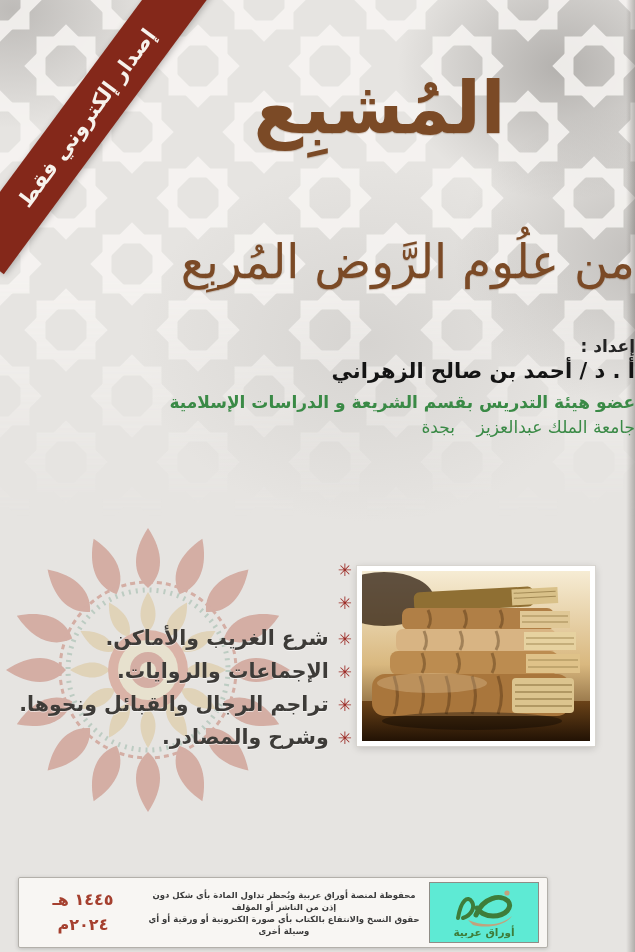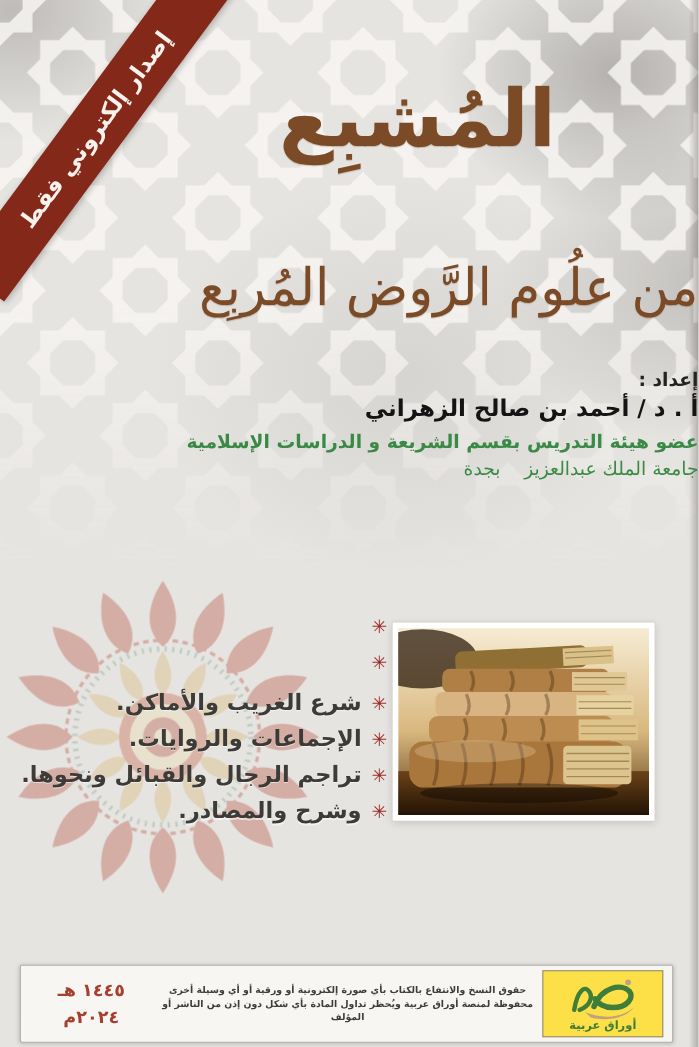--- a/index.html
+++ b/index.html
@@ -77,34 +77,34 @@
   .features .bullet { color:#9c2b26; font-size:17px; text-shadow:none; flex:0 0 auto; }
   
   .photo {
     position:absolute; left:357px; top:566px; width:238px; height:180px;
     background:#fff; padding:5px;
     box-shadow:0 0 0 1px #d8d5d0, 0 2px 8px rgba(0,0,0,.18);
   }
   .photo svg { display:block; }
   
   .footer-card {
-    position:absolute; left:18px; top:877px; width:594px; height:71px;
+    position:absolute; left:18px; top:877px; width:530px; height:71px;
     background:#f8f6f3; border:1px solid #b3b0aa; border-radius:2px;
     box-shadow:0 1px 4px rgba(0,0,0,.18);
     display:flex; align-items:center; padding:0 8px; gap:8px;
   }
   .dates {
     width:112px; text-align:center; direction:rtl;
     color:#a5402f; font-size:16px; font-weight:bold; line-height:1.55;
   }
   .pub { flex:1; text-align:center; direction:rtl; }
   .pub-title { font-size:15px; font-weight:bold; color:#1c1c1c; }
   .pub-rights { margin-top:3px; font-size:8.5px; font-weight:bold; color:#3c3c3c; line-height:1.4; }
   .logo-box {
-    width:110px; height:61px; background:#fde047; border:1px solid #8f8c86;
+    width:110px; height:61px; background:#5eead4; border:1px solid #8f8c86;
     display:flex; flex-direction:column; align-items:center; justify-content:center;
   }
   .logo-text { font-size:10.5px; font-weight:bold; color:#3e7d3a; direction:rtl; margin-top:-2px; }
 </style>
 </head>
 <body>
 
 <div class="bg-shade"></div>
 
 <svg class="pattern-layer" width="635" height="540" viewBox="0 0 635 540" aria-hidden="true">
@@ -282,22 +282,22 @@
   </svg>
 </div>
 
 <div class="footer-card">
   <div class="dates">
     <div>١٤٤٥ هـ</div>
     <div>٢٠٢٤م</div>
   </div>
   <div class="pub">
     <div class="pub-rights">
+      <div>محفوظة لمنصة أوراق عربية ويُحظر تداول المادة بأي شكل دون إذن من الناشر أو المؤلف</div>
       <div>حقوق النسخ والانتفاع بالكتاب بأي صورة إلكترونية أو ورقية أو أي وسيلة أخرى</div>
-      <div>محفوظة لمنصة أوراق عربية ويُحظر تداول المادة بأي شكل دون إذن من الناشر أو المؤلف</div>
     </div>
   </div>
   <div class="logo-box">
     <svg width="72" height="40" viewBox="0 0 72 40" aria-hidden="true">
       <path d="M10 30 C13 12 20 7 24 14 C27 19 24 27 15 30" stroke="#3e7d3a" stroke-width="4" fill="none" stroke-linecap="round"></path>
       <path d="M28 27 C35 9 53 6 60 13 C65 19 58 28 45 28 C37 28 31 24 29 20" stroke="#3e7d3a" stroke-width="5" fill="none" stroke-linecap="round"></path>
       <path d="M20 32 C36 39 54 37 64 28 C58 37 40 41 25 37 Z" fill="#c2a27c"></path>
       <circle cx="59" cy="5" r="2.6" fill="#c2a27c"></circle>
     </svg>
     <div class="logo-text">أوراق عربية</div>

